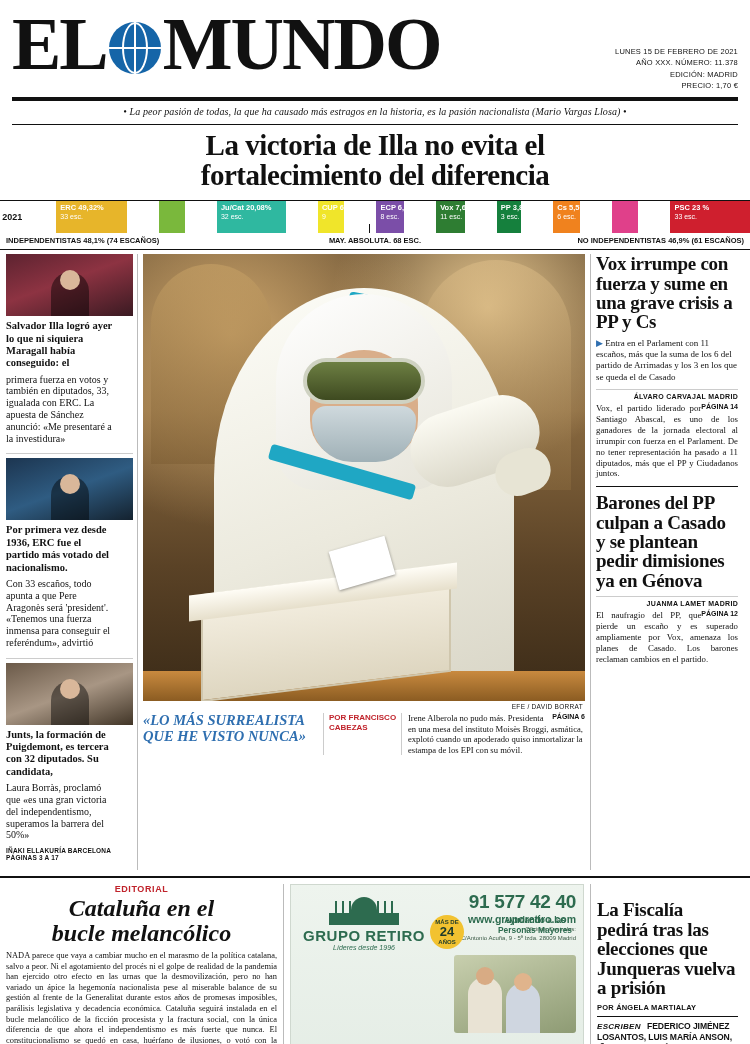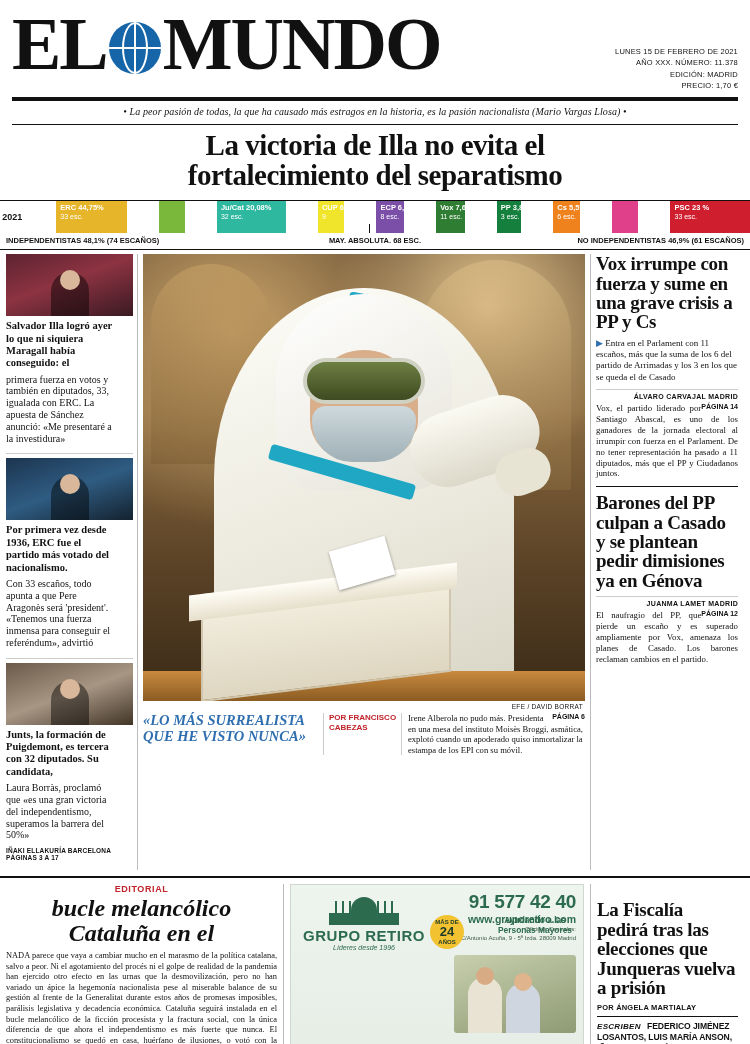--- a/index.html
+++ b/index.html
@@ -430,28 +430,28 @@
       <div>EDICIÓN: MADRID</div>
       <div>PRECIO: 1,70 €</div>
     </div>
   </div>
   <div class="rule-thick"></div>
   <div class="quote-bar">• La peor pasión de todas, la que ha causado más estragos en la historia, es la pasión nacionalista (Mario Vargas Llosa) •</div>
   <div class="rule-thin"></div>
 
   <div class="headline">
     <div>La victoria de Illa no evita el</div>
-    <div>fortalecimiento del separatismo</div>
+    <div>fortalecimiento del diferencia</div>
   </div>
 
   <div class="results-wrap">
     <div class="results-bar" id="results-bar">
       <div class="year">2021</div>
     <div class="seg" style="background: rgb(231, 181, 42); width: 128px;">
-          <span class="p">ERC 44,75%</span>
+          <span class="p">ERC 49,32%</span>
           <span class="s">33 esc.</span>
         </div>
         <div class="seg" style="background: rgb(122, 184, 60); width: 42px;">
           <span class="p"></span>
           <span class="s"></span>
         </div>
         <div class="seg" style="background: rgb(47, 184, 160); width: 124px;">
           <span class="p">Ju/Cat 20,08%</span>
           <span class="s">32 esc.</span>
         </div>
@@ -572,22 +572,22 @@
         <span>El naufragio del PP, que pierde un escaño y es superado ampliamente por Vox, amenaza los planes de Casado. Los barones reclaman cambios en el partido.</span>
       </div>
     </div>
   </div>
 
   <div class="bottom">
 
     <div class="edit-col">
       <div class="edit-kicker">EDITORIAL</div>
       <div class="edit-title">
+        <div>Cataluña en el</div>
         <div>bucle melancólico</div>
-        <div>Cataluña en el</div>
       </div>
       <div class="edit-body">NADA parece que vaya a cambiar mucho en el marasmo de la política catalana, salvo a peor. Ni el agotamiento del procés ni el golpe de realidad de la pandemia han ejercido otro efecto en las urnas que la desmovilización, pero no han variado un ápice la hegemonía nacionalista pese al miserable balance de su gestión al frente de la Generalitat durante estos años de promesas imposibles, parálisis legislativa y decadencia económica. Cataluña seguirá instalada en el bucle melancólico de la ficción procesista y la fractura social, con la única diferencia de que ahora el independentismo es más fuerte que nunca. El constitucionalismo se quedó en casa, huérfano de ilusiones, o votó con la resignación y el enfado.</div>
       <div class="edit-cont">SIGUE EN PÁG. 3</div>
     </div>
 
     <div class="ad-col">
       <div class="ad">
         <div class="ad-top">
           <div class="ad-logo">
             <div class="bldg">

